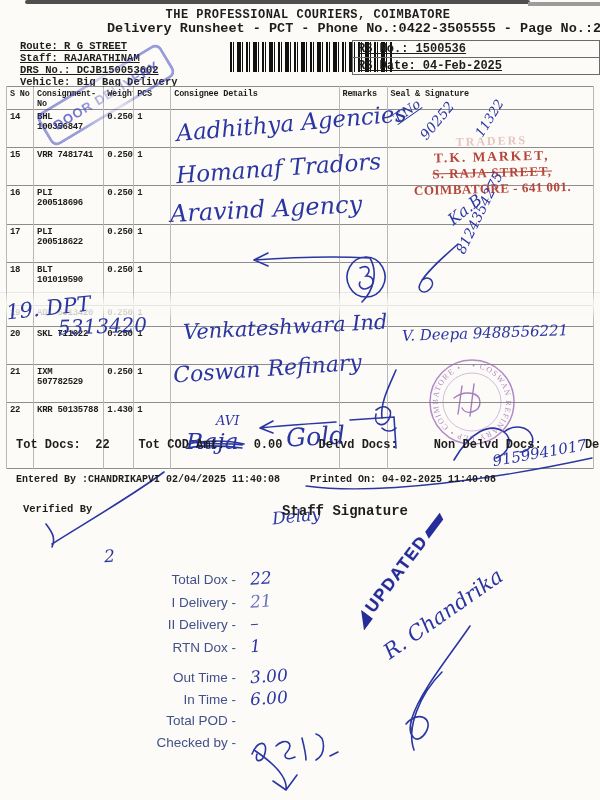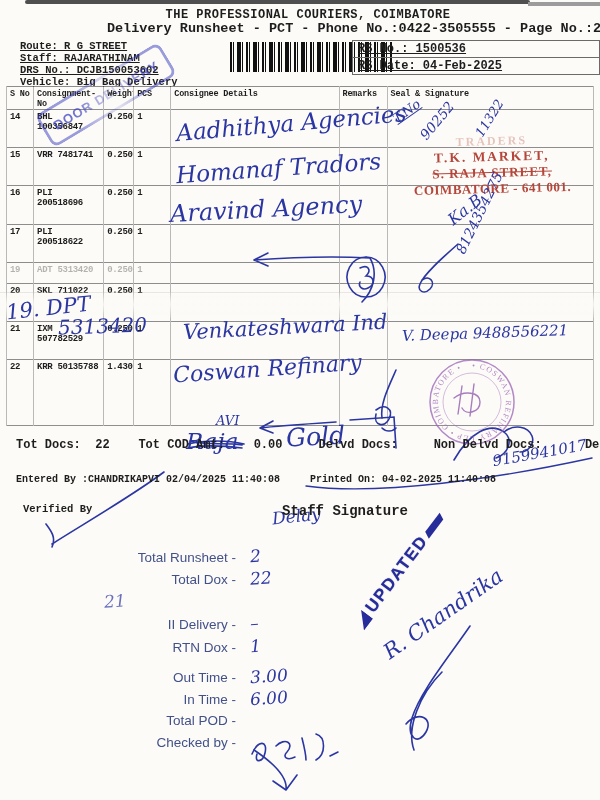--- a/index.html
+++ b/index.html
@@ -134,20 +134,29 @@
         </tr>
     <tr style="height:38px">
           <td>17</td>
           <td>PLI 200518622</td>
           <td>0.250</td>
           <td>1</td>
           <td></td>
           <td></td>
           <td></td>
         </tr>
+    <tr style="height:43px">
+          <td>18</td>
+          <td>BLT 101019590</td>
+          <td>0.250</td>
+          <td>1</td>
+          <td></td>
+          <td></td>
+          <td></td>
+        </tr>
     <tr style="height:21px" class="faint">
           <td>19</td>
           <td>ADT 5313420</td>
           <td>0.250</td>
           <td>1</td>
           <td></td>
           <td></td>
           <td></td>
         </tr>
     <tr style="height:38px">
@@ -258,28 +267,28 @@
     <path d="M36,30 L32,58 M28,42 C38,34 54,36 54,46 C54,56 40,60 36,52 M48,28 L44,60" stroke="#8b54ab" stroke-width="1.4" fill="none" stroke-linecap="round"></path>
   </svg>
 
   <div class="abs mono pre" style="left:8px;top:438px;font-size:12px">Tot Docs:  22    Tot COD Amt:    0.00     Delvd Docs:     Non Delvd Docs:      Delvy Pts:</div>
   <div class="abs mono pre" style="left:8px;top:474px;font-size:10px">Entered By :CHANDRIKAPVI 02/04/2025 11:40:08     Printed On: 04-02-2025 11:40:08</div>
   <div class="abs mono" style="left:15px;top:503px;font-size:10.5px">Verified By</div>
   <div class="abs mono" style="left:274px;top:503px;font-size:14px">Staff Signature</div>
 
   <div class="abs tally">
     <div class="trow">
-        <span class="lbl">Total Runsheet -</span>
         <span class="val hw">2</span>
       </div>
     <div class="trow">
         <span class="lbl">Total Dox -</span>
         <span class="val hw">22</span>
       </div>
     <div class="trow">
+        <span class="lbl">I Delivery -</span>
         <span class="val hw" style="opacity:.7">21</span>
       </div>
     <div class="trow">
         <span class="lbl">II Delivery -</span>
         <span class="val hw">–</span>
       </div>
     <div class="trow">
         <span class="lbl">RTN Dox -</span>
         <span class="val hw">1</span>
       </div>

